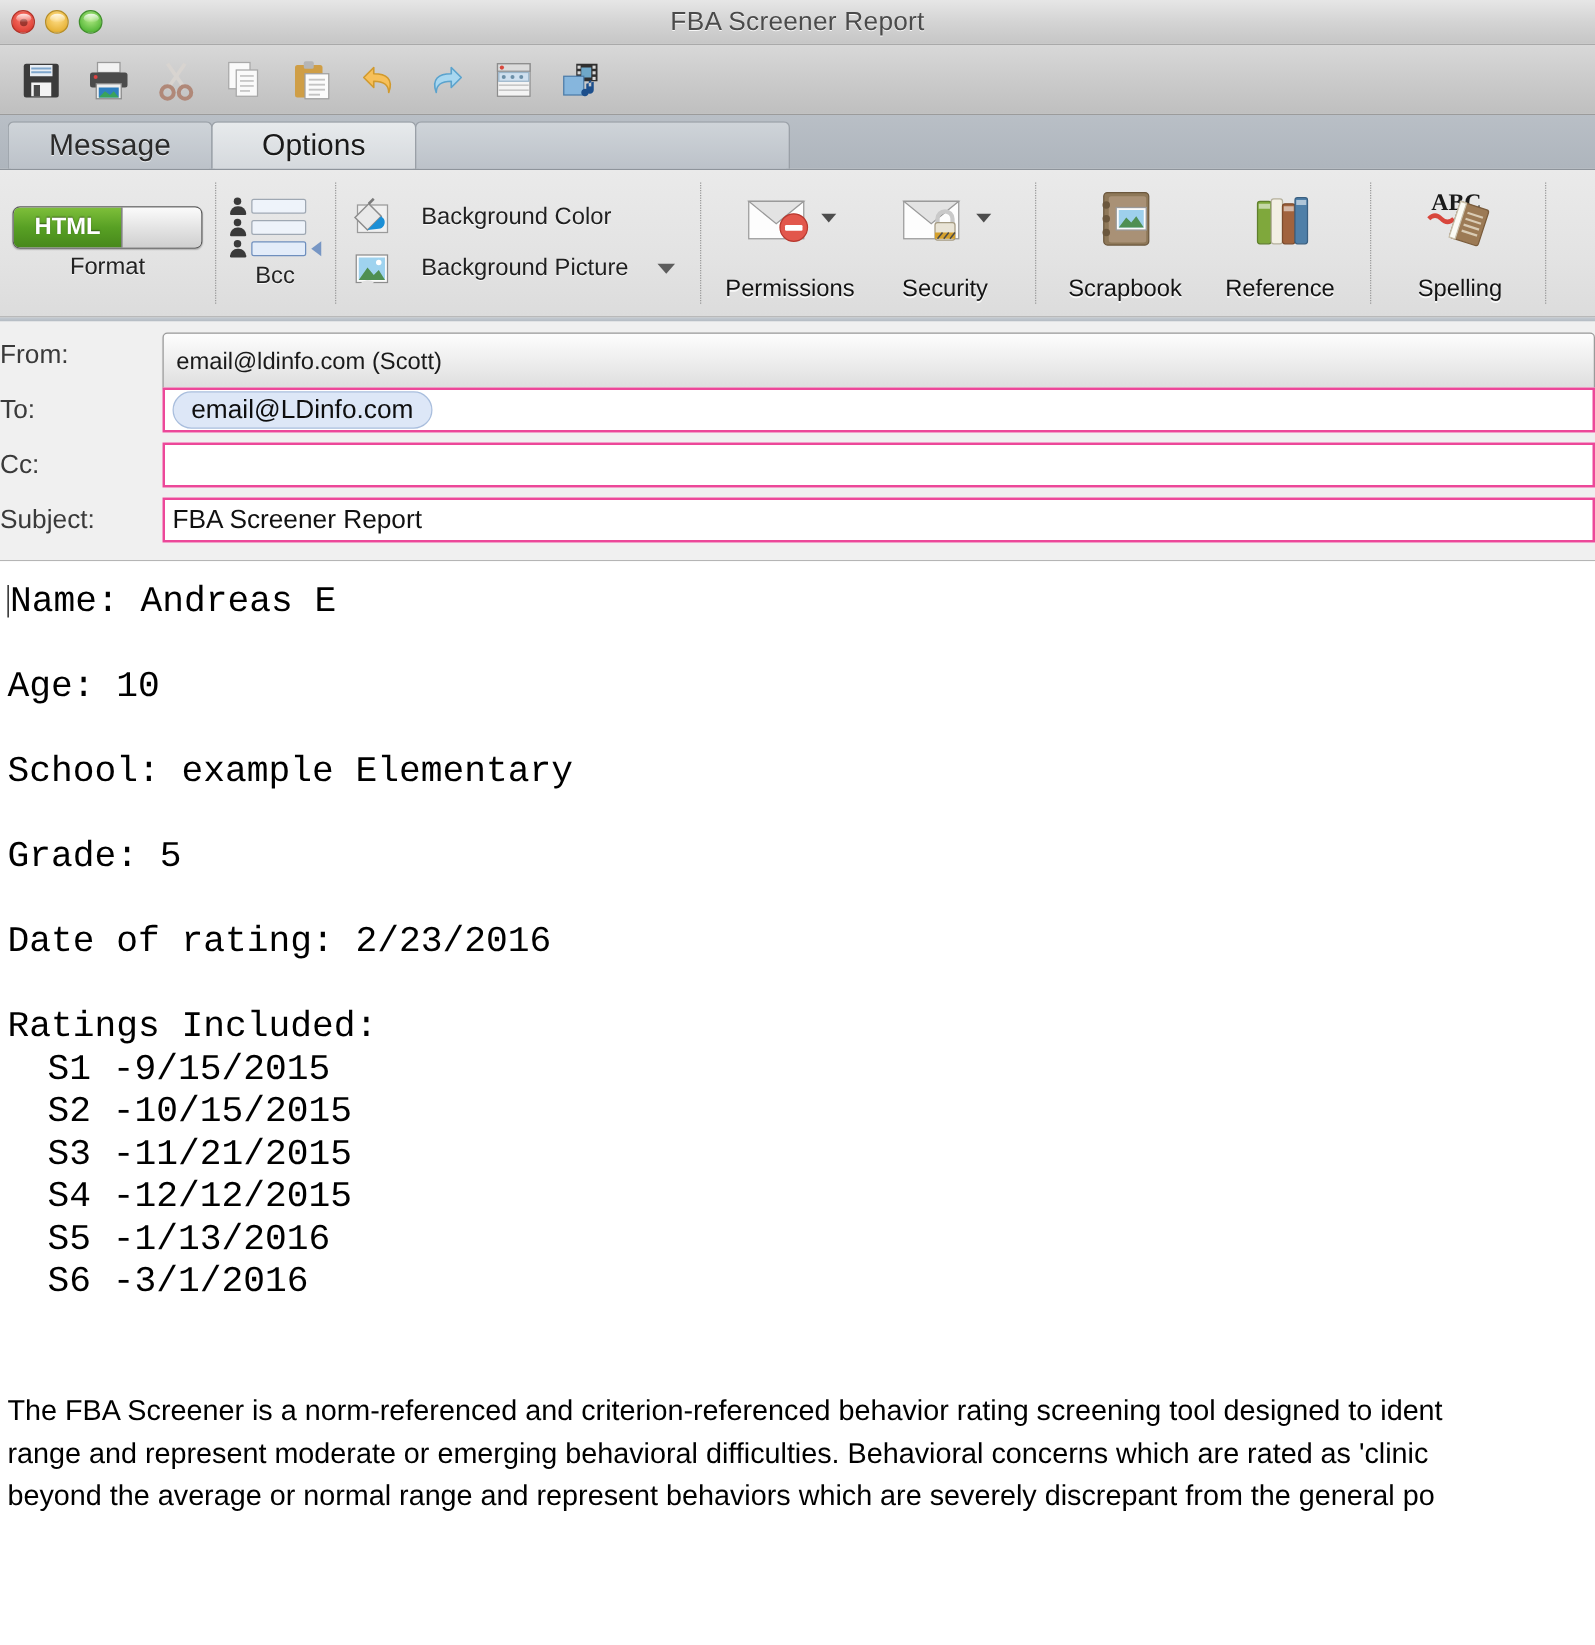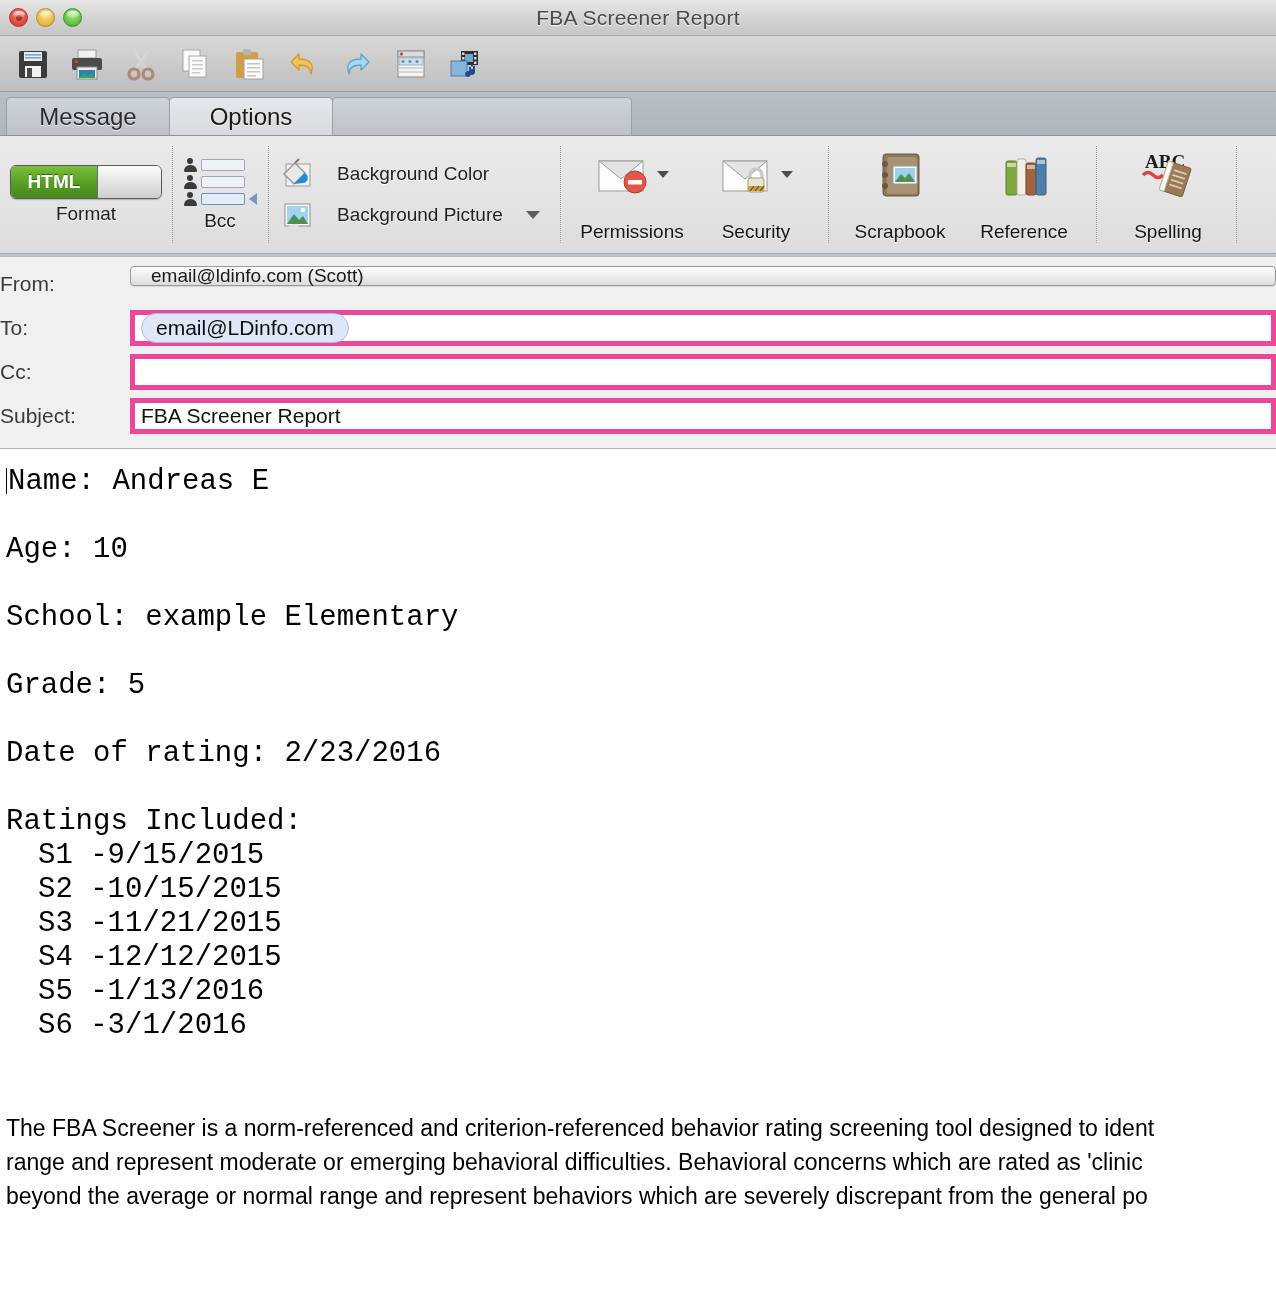--- a/index.html
+++ b/index.html
@@ -127,27 +127,27 @@
   .tri-sm { width: 0; height: 0; border-left: 6px solid transparent; border-right: 6px solid transparent; border-top: 7px solid #4d4d4d; }
   .end-dots { width: 14px; position: relative; }
   .end-dots::before { content: ""; position: absolute; left: 6px; top: 10px; bottom: 10px; border-left: 1px dotted #9a9a9a; }
 
   
   .headers { background: #f0f0f0; padding: 8px 0 10px 0; border-bottom: 1px solid #b5b5b5; }
   .hrow { display: flex; align-items: center; height: 44px; }
   .hlabel { width: 130px; text-align: left; padding-right: 12px; font-size: 21px; color: #3a3a3a; }
   .hfield { flex: 1; margin-right: 0; height: 36px; }
   .from-btn {
-    height: 20px; border: 1px solid #9a9a9a; border-radius: 4px;
+    height: 48px; border: 1px solid #9a9a9a; border-radius: 4px;
     background: linear-gradient(to bottom, #fdfdfd 0%, #ededed 50%, #dcdcdc 100%);
-    display: flex; align-items: center; padding: 0 20px; font-size: 19px; color: #1a1a1a;
+    display: flex; align-items: center; padding: 0 10px; font-size: 19px; color: #1a1a1a;
     box-shadow: 0 1px 1px rgba(0,0,0,.10);
   }
   .textfield {
-    height: 36px; background: #fff; border: 5px solid #ec4899;
+    height: 36px; background: #fff; border: 2px solid #ec4899;
     display: flex; align-items: center; padding: 0 6px; font-size: 21px; color: #111;
   }
   .token {
     display: inline-flex; align-items: center; height: 30px; padding: 0 14px;
     background: #dde7f7; border: 1px solid #a9bedd; border-radius: 15px;
     font-size: 21px; color: #0e0e0e;
   }
 
   
   .body-area { background: #fff; padding: 16px 0 0 6px; position: relative; height: 828px; overflow: hidden; }

